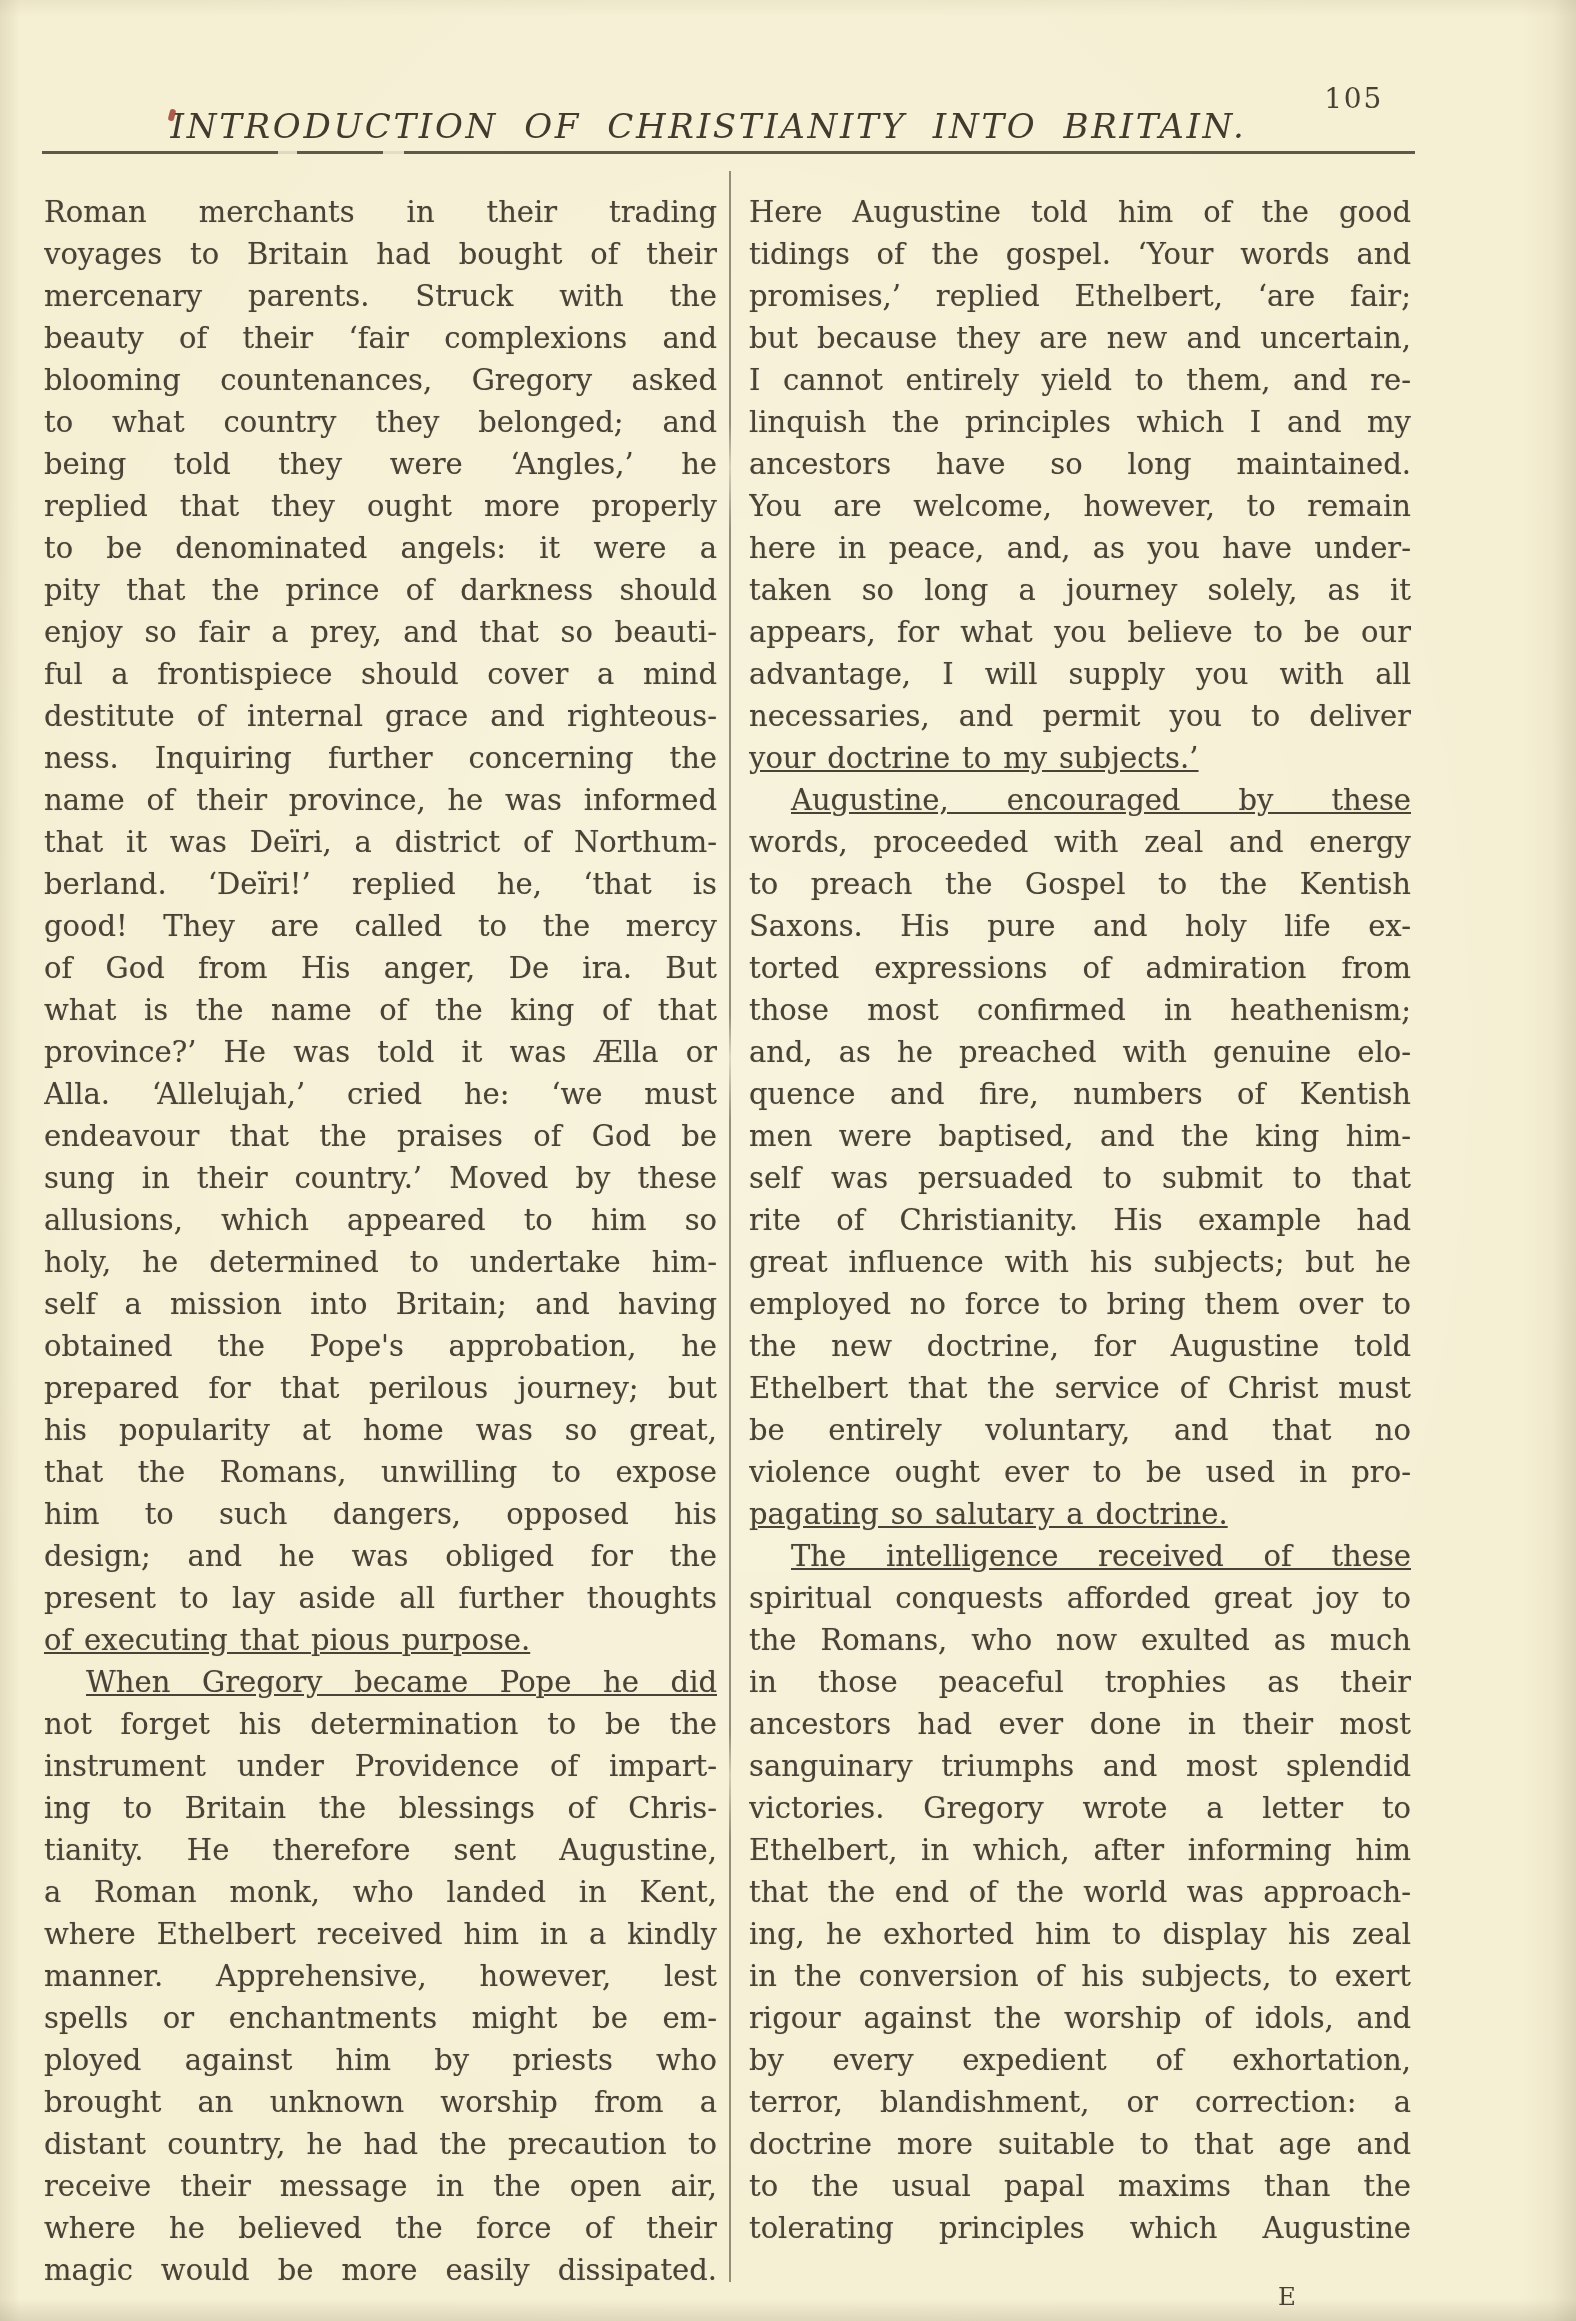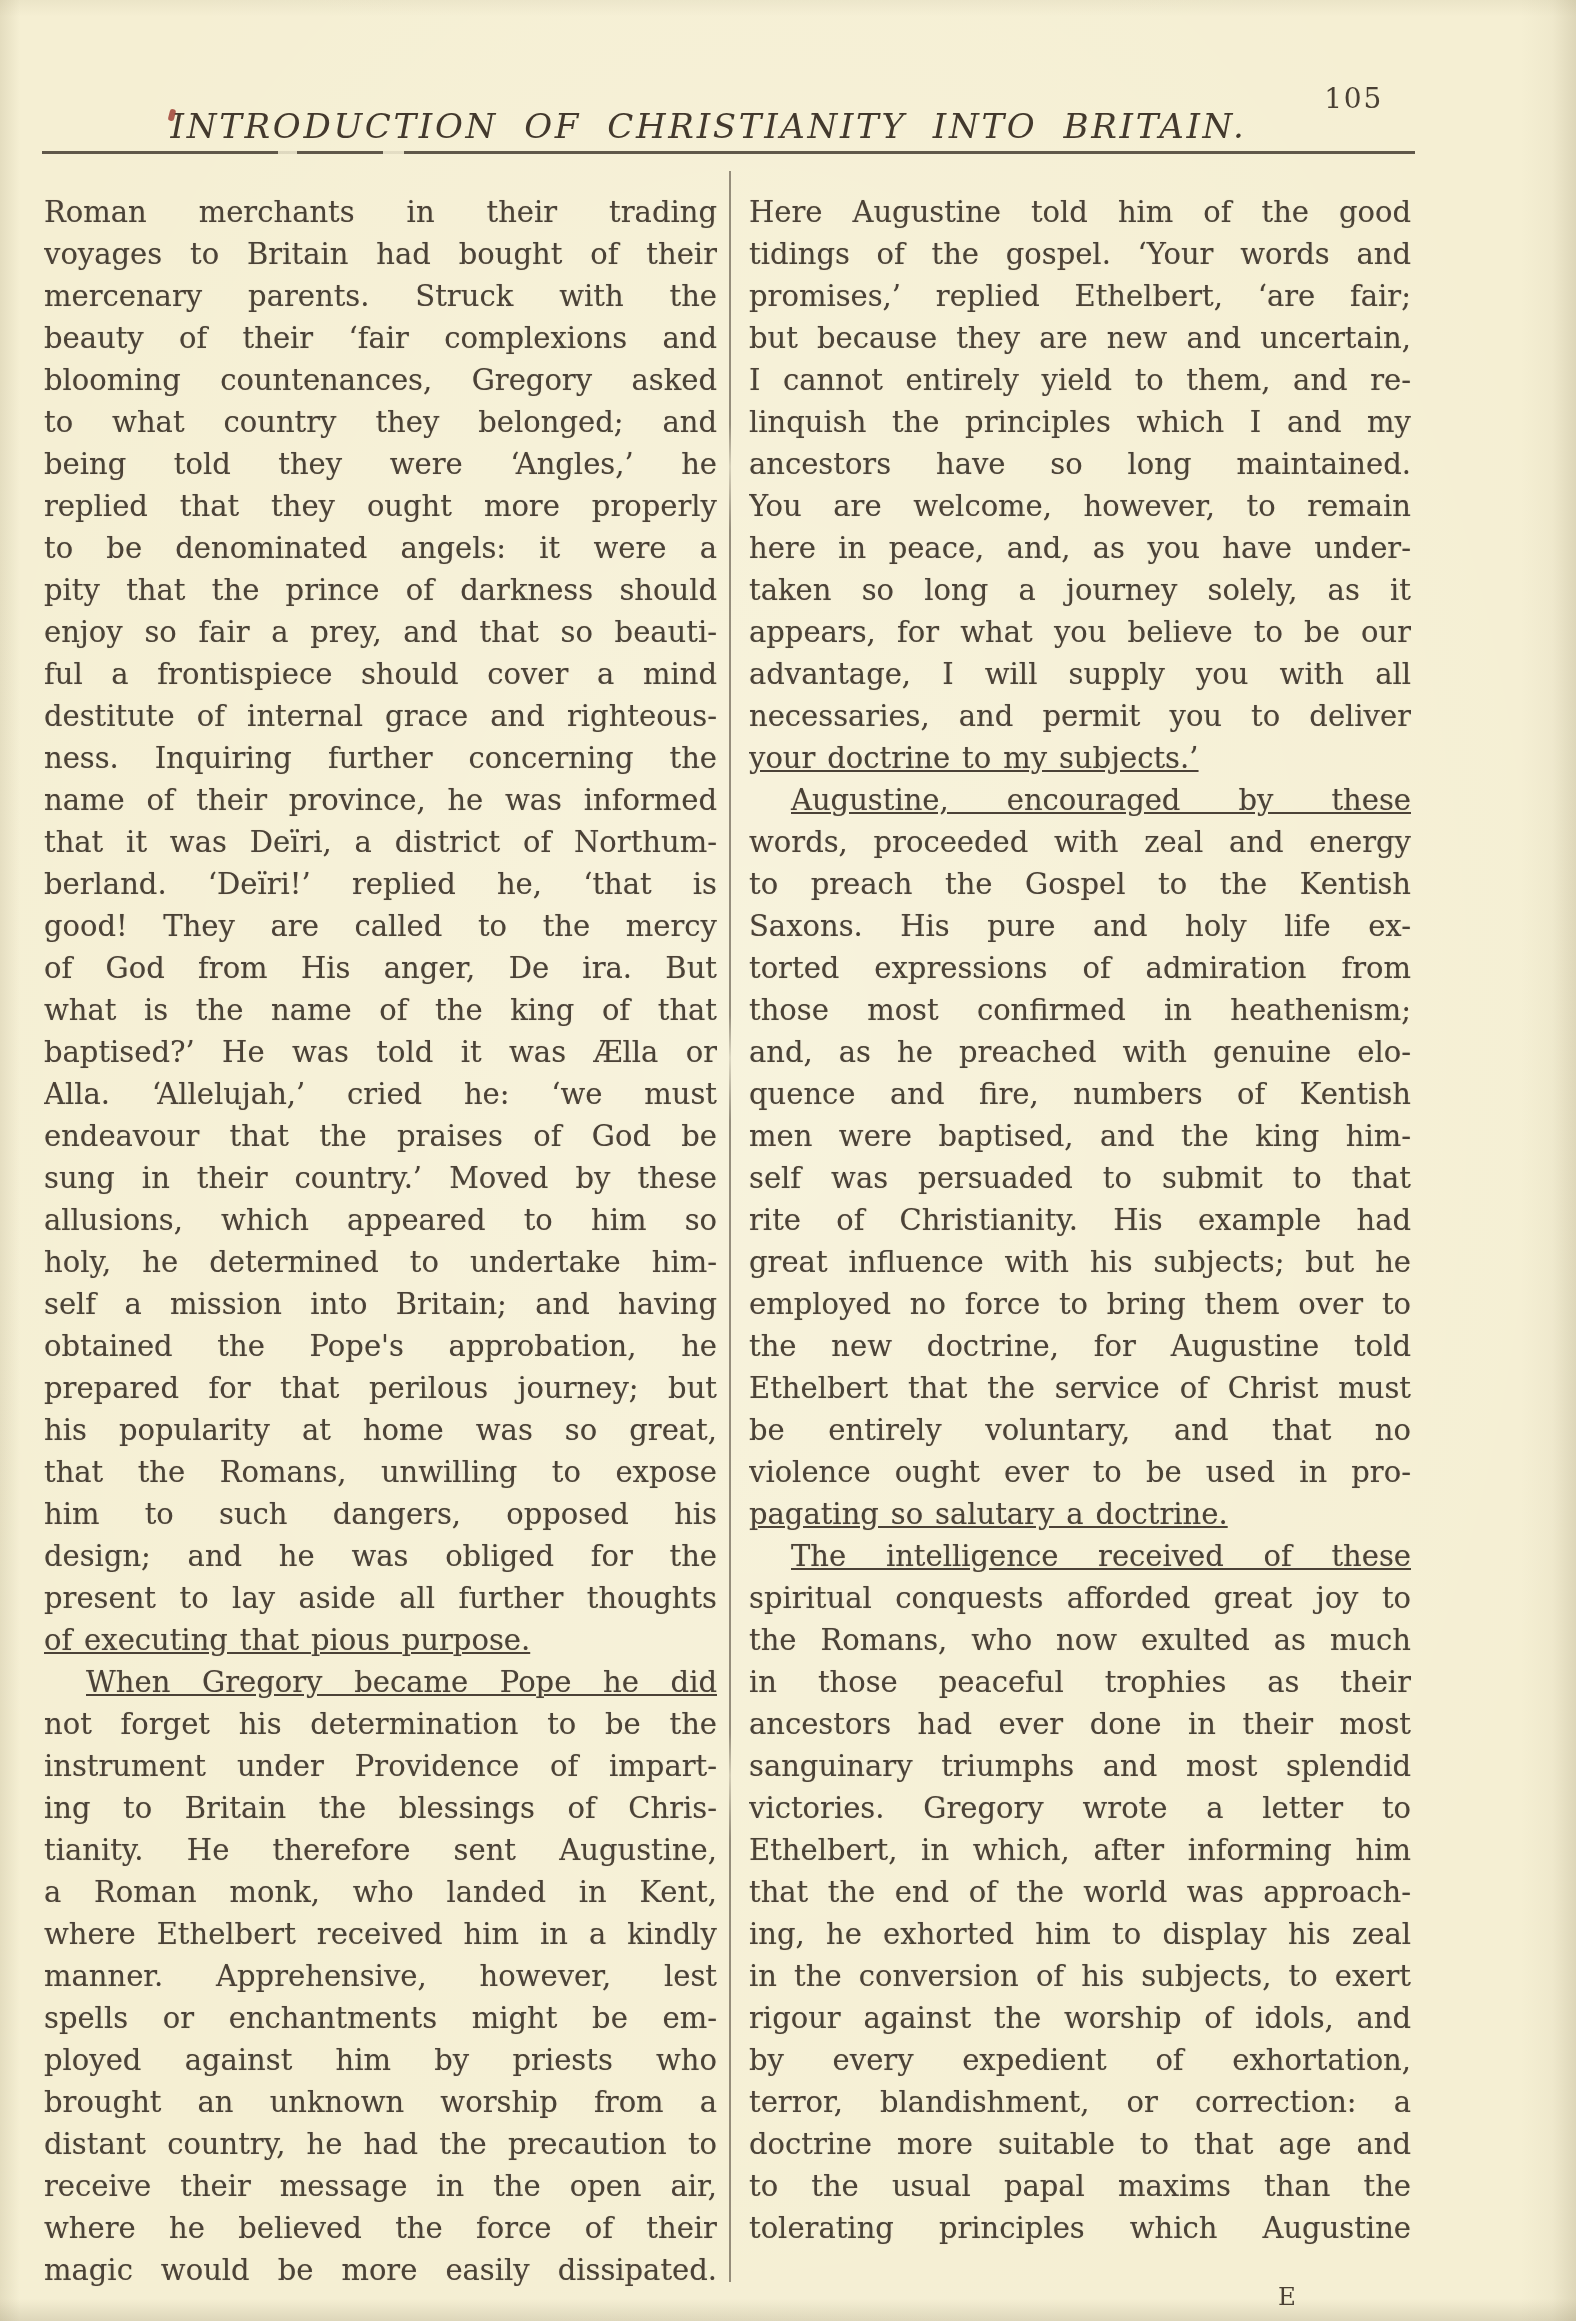--- a/index.html
+++ b/index.html
@@ -125,21 +125,21 @@
       <div class="line">enjoy so fair a prey, and that so beauti-</div>
       <div class="line">ful a frontispiece should cover a mind</div>
       <div class="line">destitute of internal grace and righteous-</div>
       <div class="line">ness.  Inquiring further concerning the</div>
       <div class="line">name of their province, he was informed</div>
       <div class="line">that it was Deïri, a district of Northum-</div>
       <div class="line">berland.  ‘Deïri!’ replied he, ‘that is</div>
       <div class="line">good!  They are called to the mercy</div>
       <div class="line">of God from His anger, De ira.  But</div>
       <div class="line">what is the name of the king of that</div>
-      <div class="line">baptised?’  He was told it was Ælla or</div>
+      <div class="line">province?’  He was told it was Ælla or</div>
       <div class="line">Alla.  ‘Allelujah,’ cried he: ‘we must</div>
       <div class="line">endeavour that the praises of God be</div>
       <div class="line">sung in their country.’  Moved by these</div>
       <div class="line">allusions, which appeared to him so</div>
       <div class="line">holy, he determined to undertake him-</div>
       <div class="line">self a mission into Britain; and having</div>
       <div class="line">obtained the Pope's approbation, he</div>
       <div class="line">prepared for that perilous journey; but</div>
       <div class="line">his popularity at home was so great,</div>
       <div class="line">that the Romans, unwilling to expose</div>

